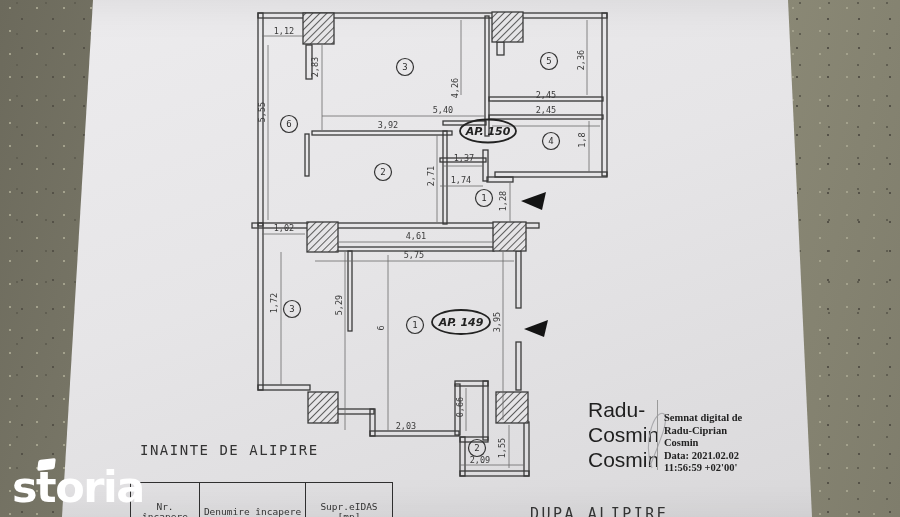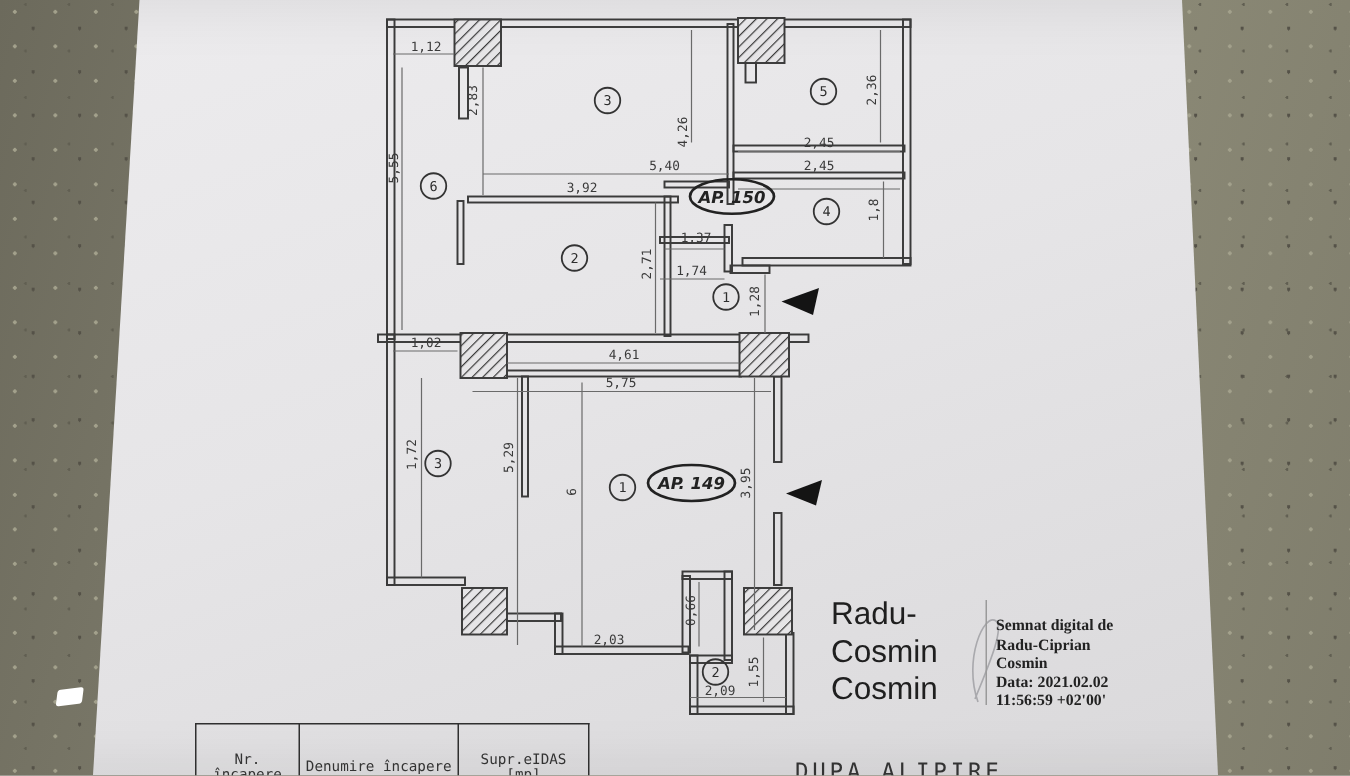--- a/index.html
+++ b/index.html
@@ -28,21 +28,21 @@
   .aptxt{font-family:"DejaVu Sans",sans-serif;font-size:11px;font-style:italic;font-weight:bold;fill:#222;text-anchor:middle;}
   .arrow{fill:#141414;}
   #plan-title{left:140px;top:442px;font-family:"DejaVu Sans Mono",monospace;font-size:14px;letter-spacing:1.5px;color:#333;}
   #plan-subtitle{left:142px;top:465px;font-family:"DejaVu Sans Mono",monospace;font-size:10.5px;letter-spacing:.3px;color:#333;}
   #room-table{left:130px;top:482px;border-collapse:collapse;font-family:"DejaVu Sans Mono",monospace;color:#333;}
   #room-table td,#room-table th{border:1.5px solid #2f2f2f;text-align:center;padding:16px 3px;font-weight:normal;}
   #room-table th{font-size:9.5px;line-height:10.5px;height:26px;}
   #room-table td{font-size:9.5px;height:18px;}
   .colw1{width:62px;}.colw2{width:99px;}.colw3{width:80px;}
   #after-title{left:530px;top:505px;font-family:"DejaVu Sans Mono",monospace;font-size:15px;letter-spacing:2.5px;color:#333;}
-  #sig-name{left:554px;top:397px;font-family:"Liberation Sans",sans-serif;font-size:21px;line-height:25px;color:#1f1f1f;}
+  #sig-name{left:588px;top:397px;font-family:"Liberation Sans",sans-serif;font-size:21px;line-height:25px;color:#1f1f1f;}
   #sig-divider{left:657px;top:400px;width:1px;height:70px;background:#9a9a9a;}
   #sig-details{left:664px;top:412px;font-family:Liberation Serif, serif;font-size:10.5px;line-height:12.5px;font-weight:bold;color:#222;}
   #sig-scribble{left:620px;top:398px;}
   #storia{left:12px;top:462px;font-size:43px;font-weight:bold;letter-spacing:-1.5px;color:#fff;font-family:"DejaVu Sans",sans-serif;}
   #storia-flag{left:38px;top:459px;width:17px;height:11px;background:#fff;transform:skewX(-14deg) rotate(-7deg);border-radius:2px;}
 </style>
 </head>
 <body>
 
 <div id="stage">
@@ -183,20 +183,21 @@
       <ellipse cx="461" cy="322" rx="29" ry="12" fill="none" stroke="#222" stroke-width="1.8"></ellipse>
       <text class="aptxt" x="461" y="326">AP. 149</text>
     </g>
 
     <g>
       <polygon class="arrow" points="521,201 546,192 542,210"></polygon>
       <polygon class="arrow" points="524,329 548,320 544,337"></polygon>
     </g>
   </svg>
 
+  <div id="plan-title" class="abs">INAINTE DE ALIPIRE</div>
 
   <table id="room-table" class="abs">
     <tbody>
         <tr>
       <th class="colw1">
         <div>Nr.</div>
         <div>încapere</div>
       </th>
       <th class="colw2">
         <div>Denumire încapere</div>
@@ -228,13 +229,14 @@
   <div id="sig-divider" class="abs"></div>
   <div id="sig-details" class="abs">
     <div>Semnat digital de</div>
     <div>Radu-Ciprian</div>
     <div>Cosmin</div>
     <div>Data: 2021.02.02</div>
     <div>11:56:59 +02'00'</div>
   </div>
 
   <div id="storia-flag" class="abs"></div>
+  <div id="storia" class="abs">storia</div>
 </div>
 
 </body></html>

